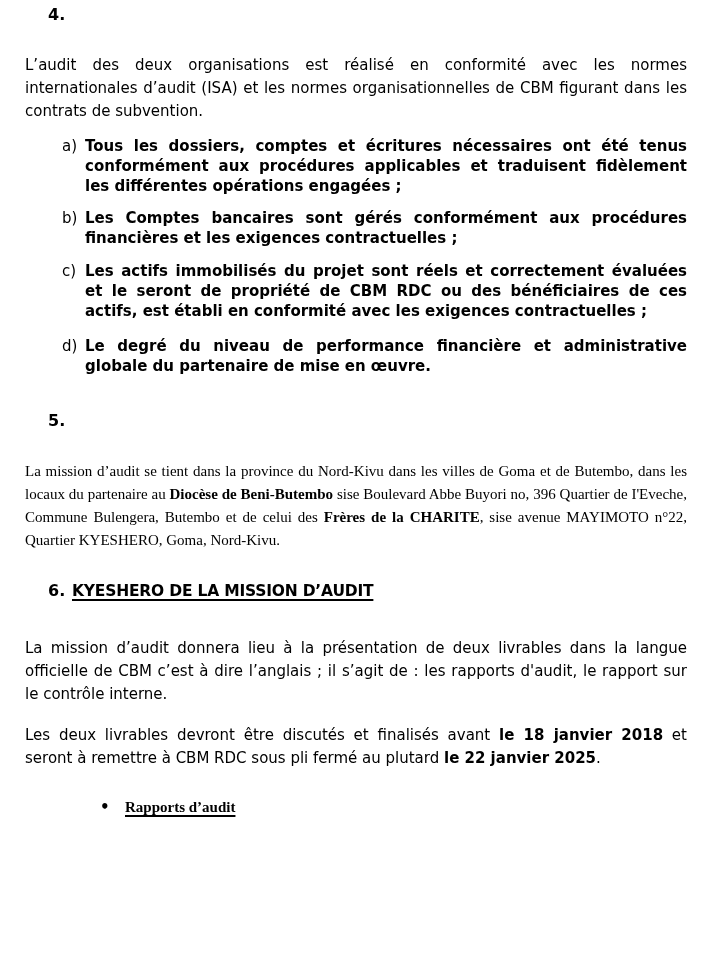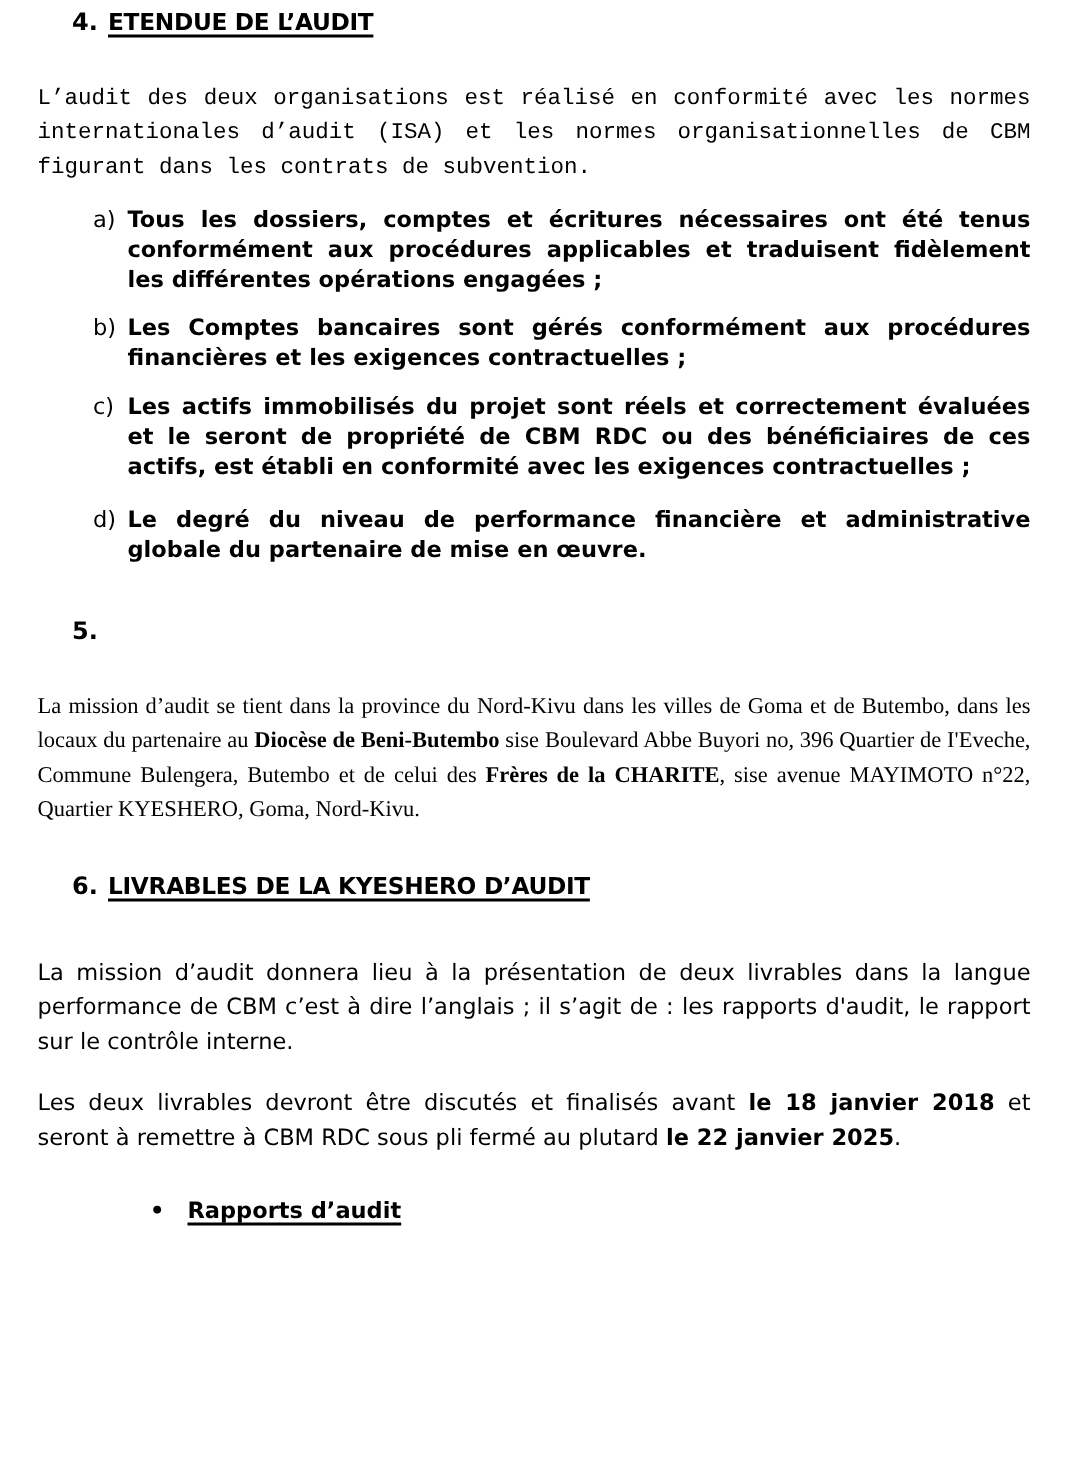--- a/index.html
+++ b/index.html
@@ -41,45 +41,45 @@
   }
   .marker { flex: 0 0 23px; }
   .litext { flex: 1; text-align: justify; font-weight: bold; }
   .bullet-row { display: flex; line-height: 23px; margin-left: 75px; }
   .bullet-glyph { flex: 0 0 25px; font-weight: bold; }
   .bullet-label {
     font-weight: bold;
     text-decoration: underline;
     text-decoration-thickness: 1.5px;
     text-underline-offset: 3px;
+    font-family: Liberation Serif, serif;
   }
   
   #h4   { margin-top: 0; }
-  #p4a  { margin-top: 28px; font-family: Liberation Mono, monospace; }
+  #p4a  { margin-top: 28px; }
   #p4b  { margin-top: 24px; }
   #li-a { margin-top: 13px; }
   #li-b { margin-top: 12px; }
   #li-c { margin-top: 13px; }
   #li-d { margin-top: 15px; }
   #h5   { margin-top: 34px; }
   #p5   { margin-top: 28px; font-family: Liberation Serif, serif; }
   #h6   { margin-top: 28px; }
   #p6a  { margin-top: 35px; }
   #p6b  { margin-top: 18px; }
   #bul  { margin-top: 26px; }
   #p6c  { margin-top: 33px; }
 </style>
 </head>
 <body>
 
 <div class="page">
 
   <div class="heading" id="h4">
     <span class="hnum">4.</span>
-    <span class="htitle">ETENDUE DE L’AUDIT</span>
   </div>
 
   <p class="para" id="p4a">L’audit des deux organisations est réalisé en conformité avec les normes internationales d’audit (ISA) et les normes organisationnelles de CBM figurant dans les contrats de subvention.</p>
 
 
   <div class="list-item" id="li-a">
     <span class="marker">a)</span>
     <div class="litext">Tous les dossiers, comptes et écritures nécessaires ont été tenus conformément aux procédures applicables et traduisent fidèlement les différentes opérations engagées ;</div>
   </div>
   <div class="list-item" id="li-b">
@@ -96,24 +96,24 @@
   </div>
 
   <div class="heading" id="h5">
     <span class="hnum">5.</span>
   </div>
 
   <p class="para" id="p5"><span>La mission d’audit se tient dans la province du Nord-Kivu dans les villes de Goma et de Butembo, dans les locaux du partenaire au </span><span class="b">Diocèse de Beni-Butembo</span><span> sise Boulevard Abbe Buyori no, 396 Quartier de I'Eveche, Commune Bulengera, Butembo et de celui des </span><span class="b">Frères de la CHARITE</span><span>, sise avenue MAYIMOTO n°22, Quartier KYESHERO, Goma, Nord-Kivu.</span></p>
 
   <div class="heading" id="h6">
     <span class="hnum">6.</span>
-    <span class="htitle">LIVRABLES DE LA KYESHERO D’AUDIT</span>
+    <span class="htitle">KYESHERO DE LA MISSION D’AUDIT</span>
   </div>
 
-  <p class="para" id="p6a">La mission d’audit donnera lieu à la présentation de deux livrables dans la langue performance de CBM c’est à dire l’anglais ; il s’agit de : les rapports d'audit, le rapport sur le contrôle interne.</p>
+  <p class="para" id="p6a">La mission d’audit donnera lieu à la présentation de deux livrables dans la langue officielle de CBM c’est à dire l’anglais ; il s’agit de : les rapports d'audit, le rapport sur le contrôle interne.</p>
 
   <p class="para" id="p6b"><span>Les deux livrables devront être discutés et finalisés avant </span><span class="b">le 18 janvier 2018</span><span> et seront à remettre à CBM RDC sous pli fermé au plutard </span><span class="b">le 22 janvier 2025</span><span>.</span></p>
 
   <div class="bullet-row" id="bul">
     <span class="bullet-glyph">•</span>
     <span class="bullet-label">Rapports d’audit</span>
   </div>
 
 
 </div>

